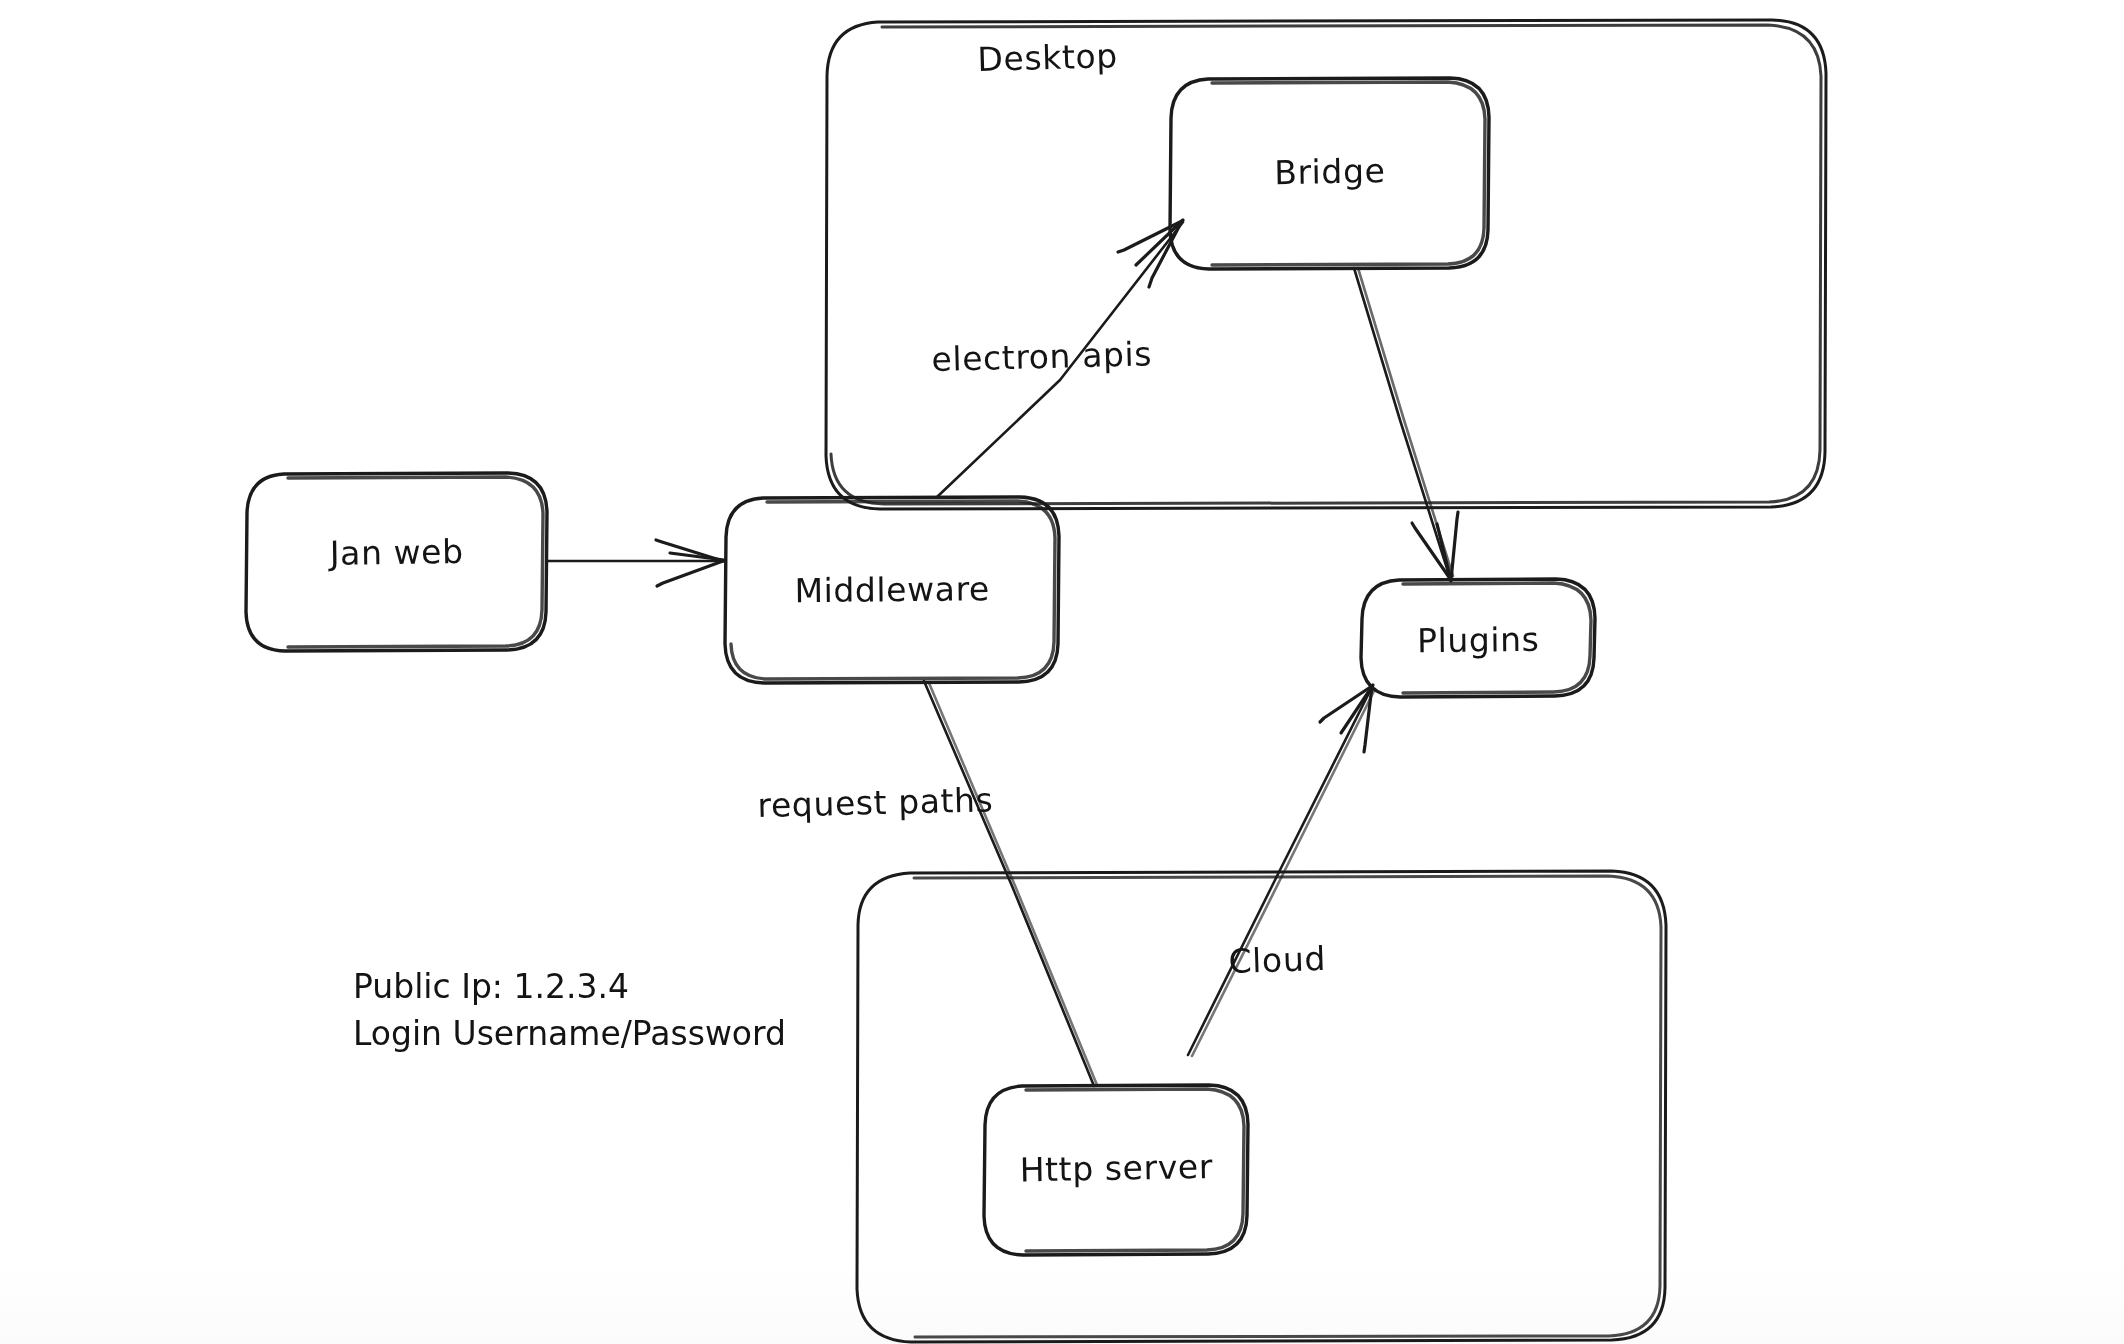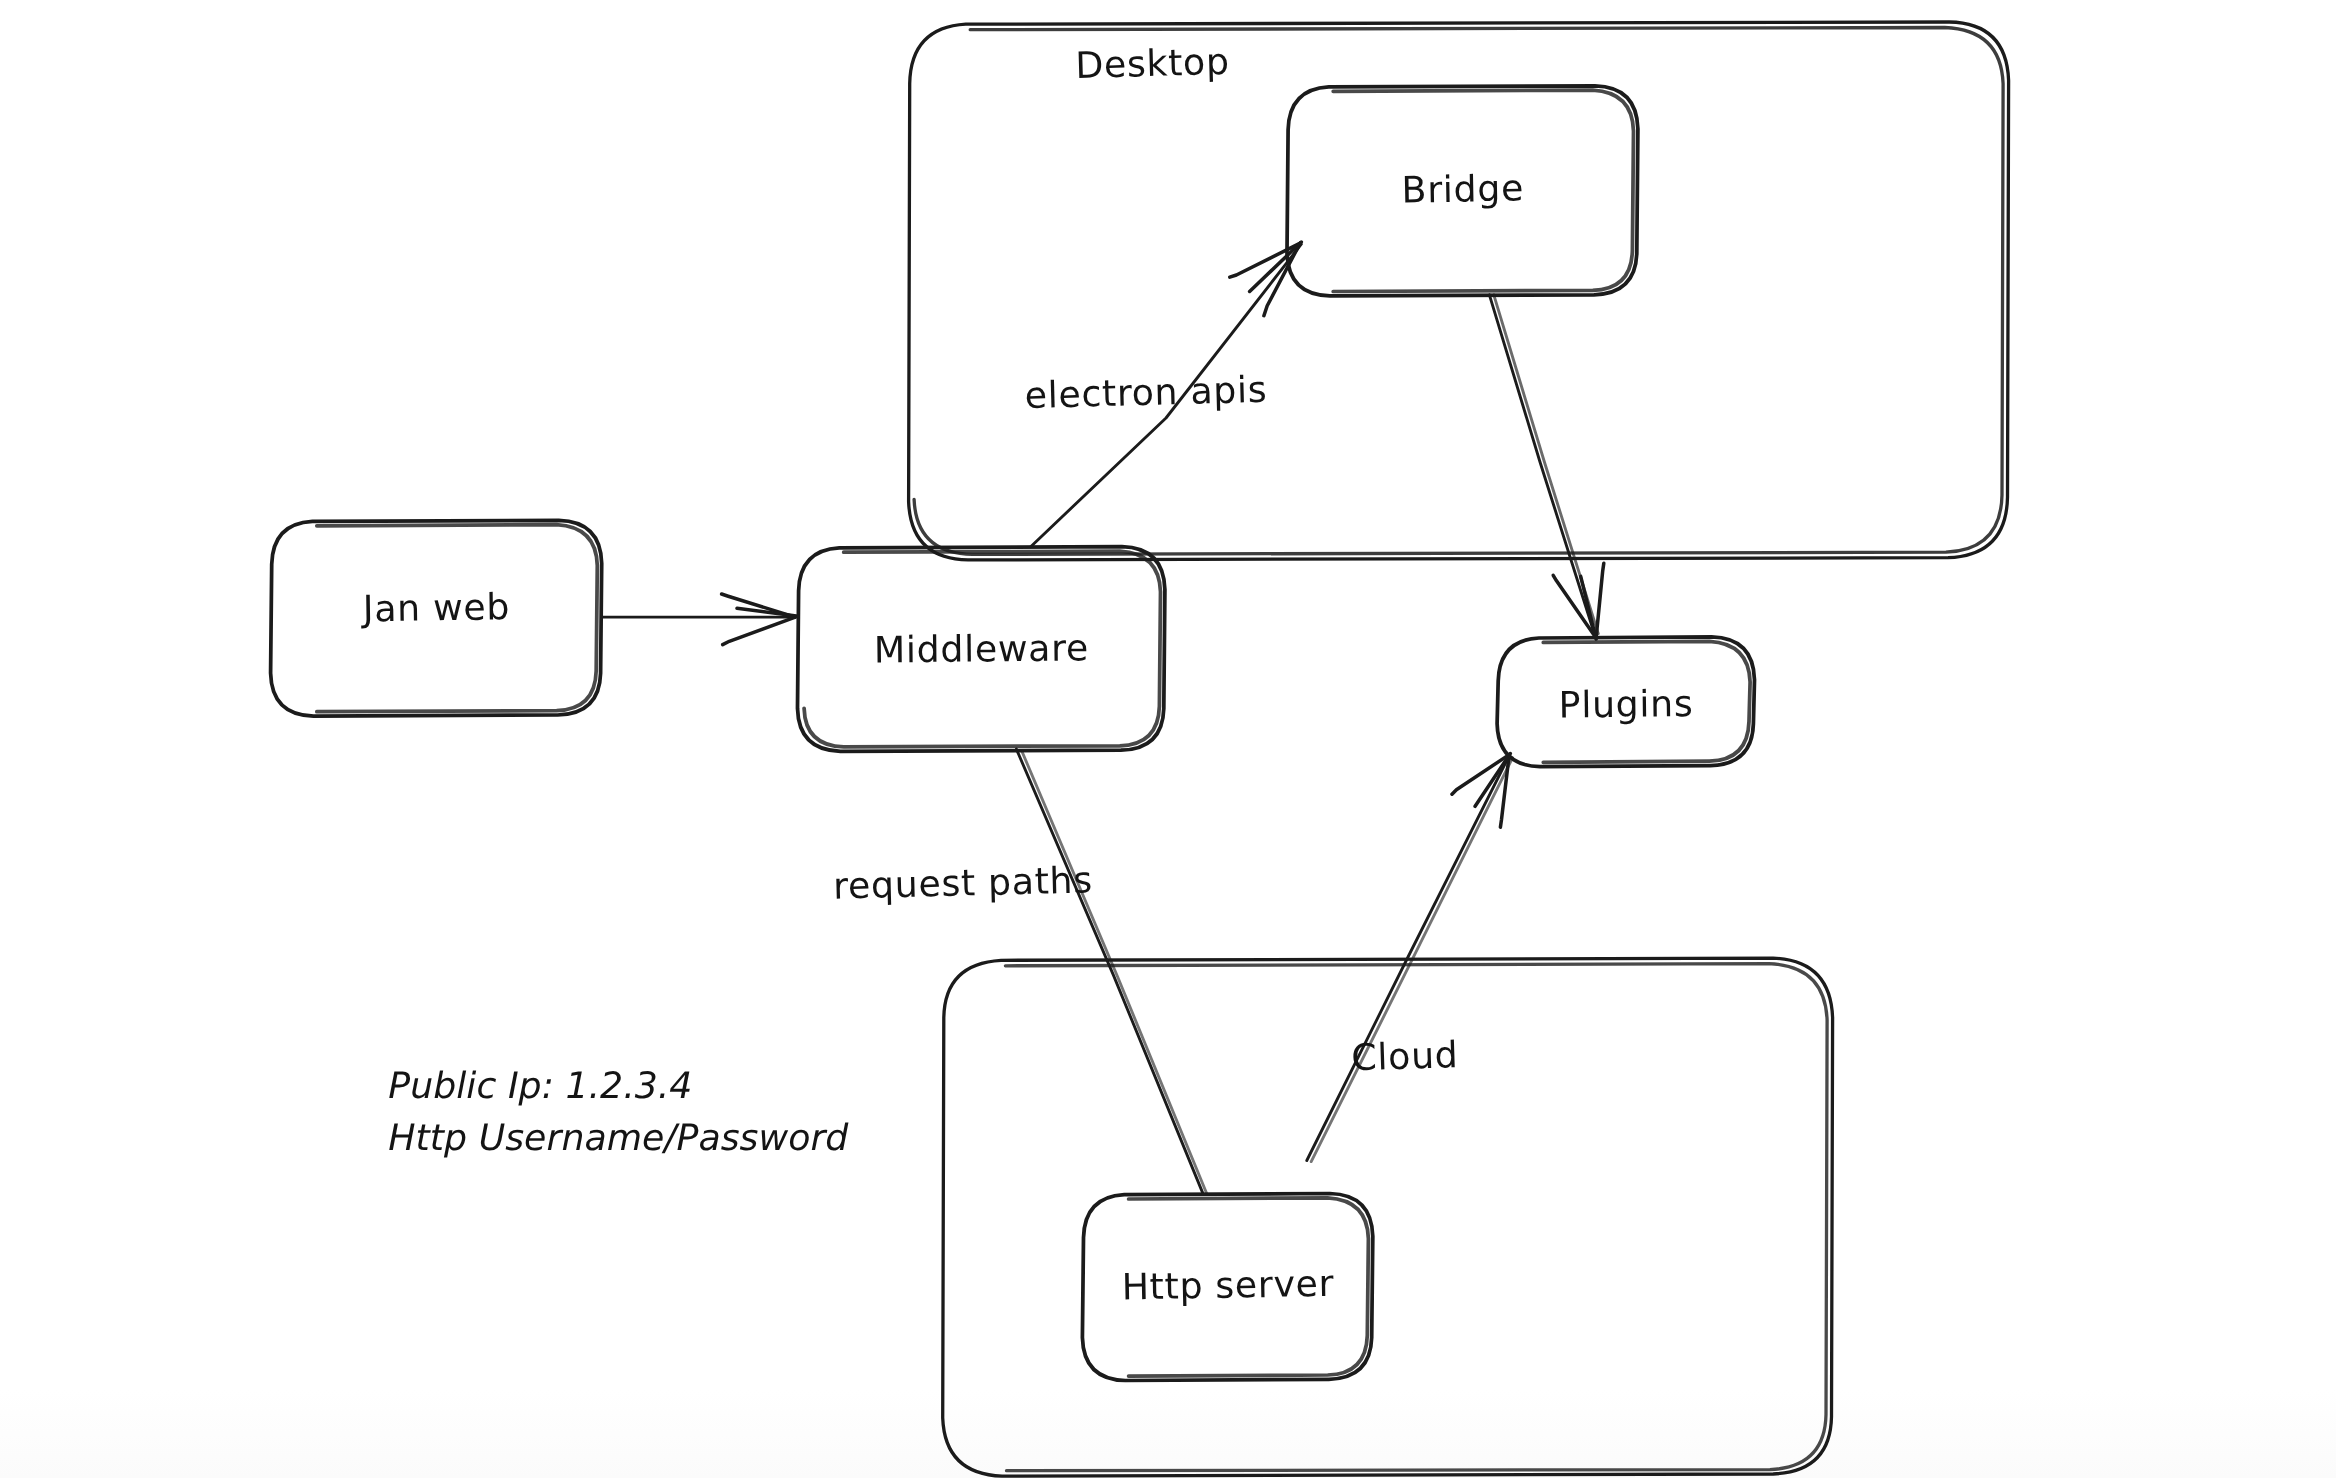--- a/index.html
+++ b/index.html
@@ -48,21 +48,20 @@
     font-size: 33px;
   }
   .edge-label {
     font-size: 33px;
   }
   .note-block {
     position: absolute;
     font-size: 33px;
     line-height: 47px;
     color: #141414;
-    font-style: italic;
   }
   .note-line { display: block; white-space: pre; }
 </style>
 </head>
 <body>
 
 <div id="canvas">
 
   <svg id="sketch" viewBox="0 0 2124 1344">
 
@@ -152,16 +151,16 @@
   <div class="label node-label" style="left:984px; top:1151px; width:264px; transform: rotate(-1deg);">Http server</div>
 
   <div class="label edge-label" style="left:931px; top:340px; transform: rotate(-1.5deg);">electron apis</div>
 
   <div class="label edge-label" style="left:757px; top:786px; transform: rotate(-1.4deg);">request paths</div>
 
   <div class="label edge-label" style="left:1228px; top:942px; transform: rotate(-1.8deg);">Cloud</div>
 
   <div class="note-block" style="left:353px; top:963px;">
     <span class="note-line">Public Ip: 1.2.3.4</span>
-    <span class="note-line">Http Username/Password</span>
+    <span class="note-line">Login Username/Password</span>
   </div>
 
 </div>
 
 </body></html>

